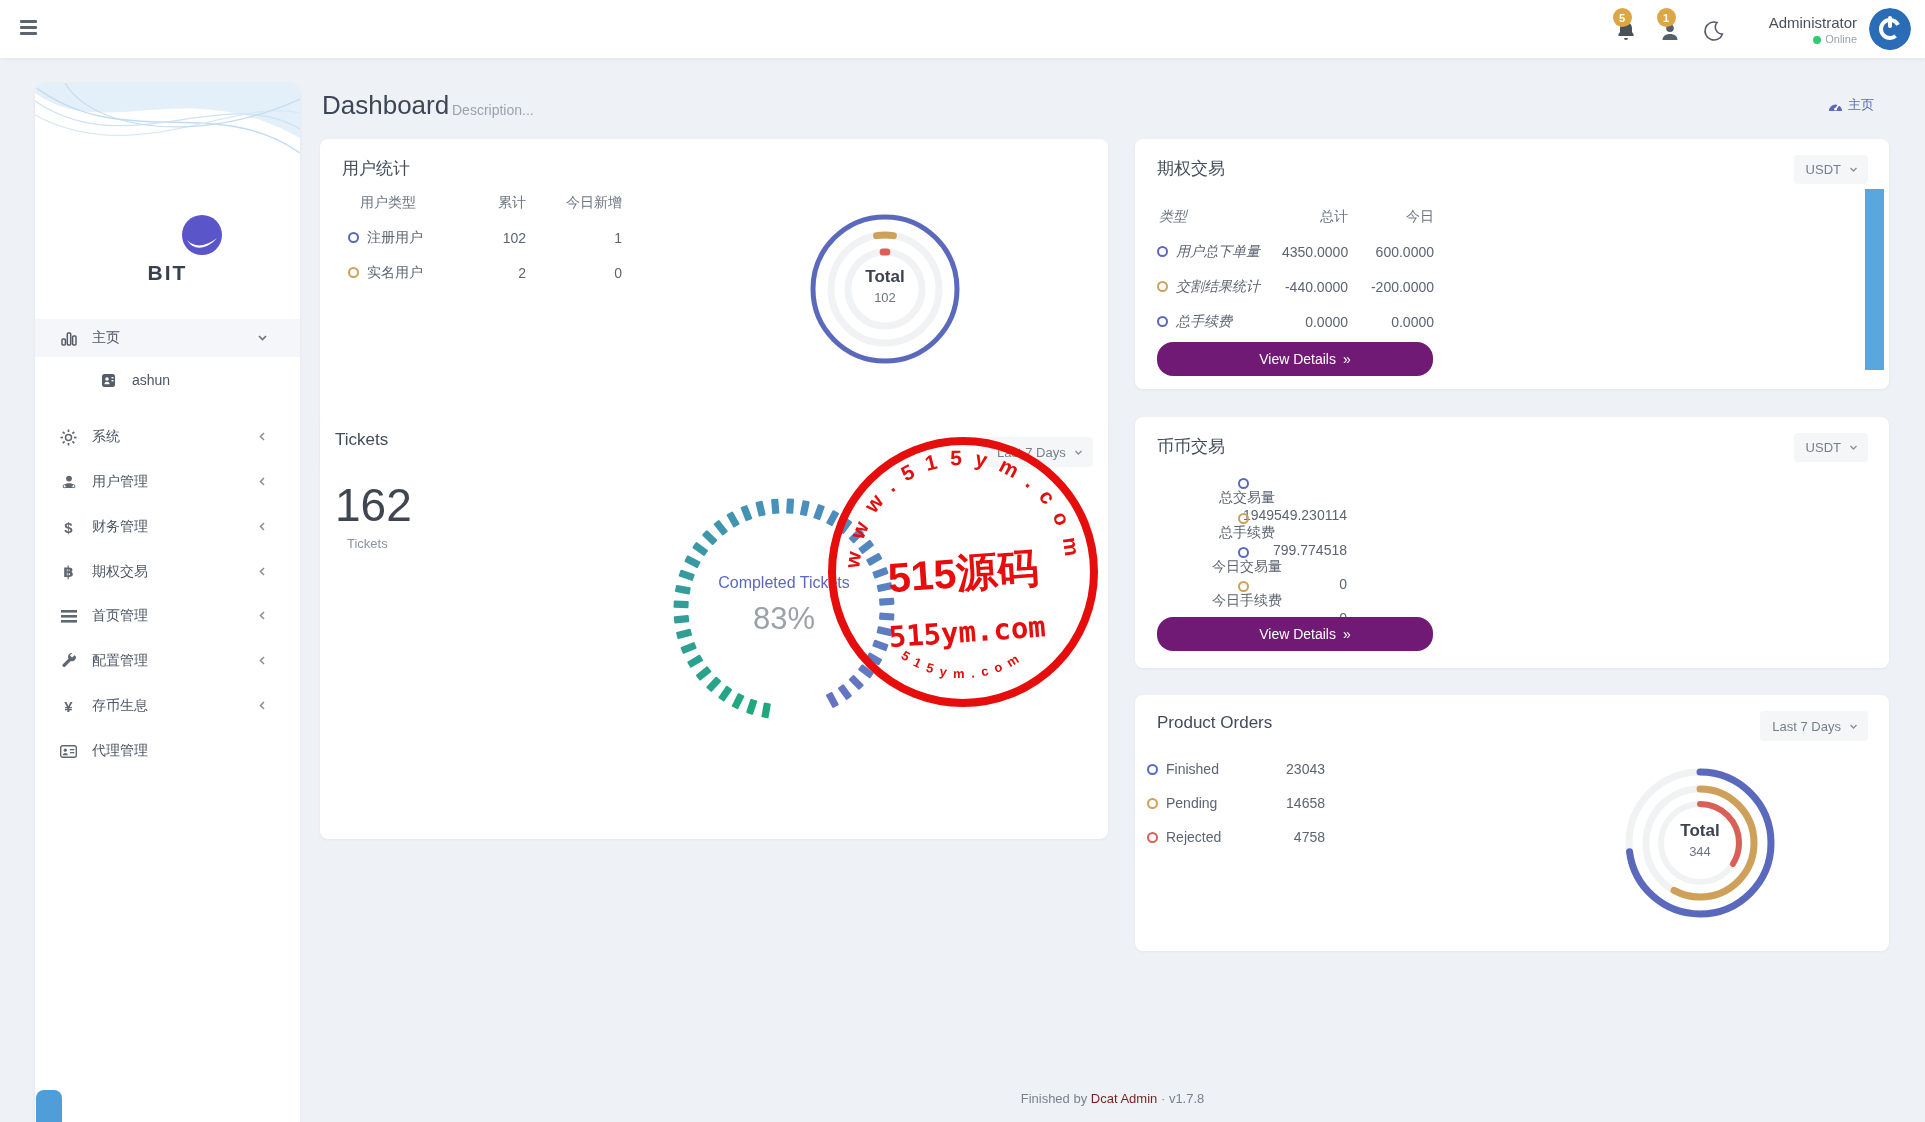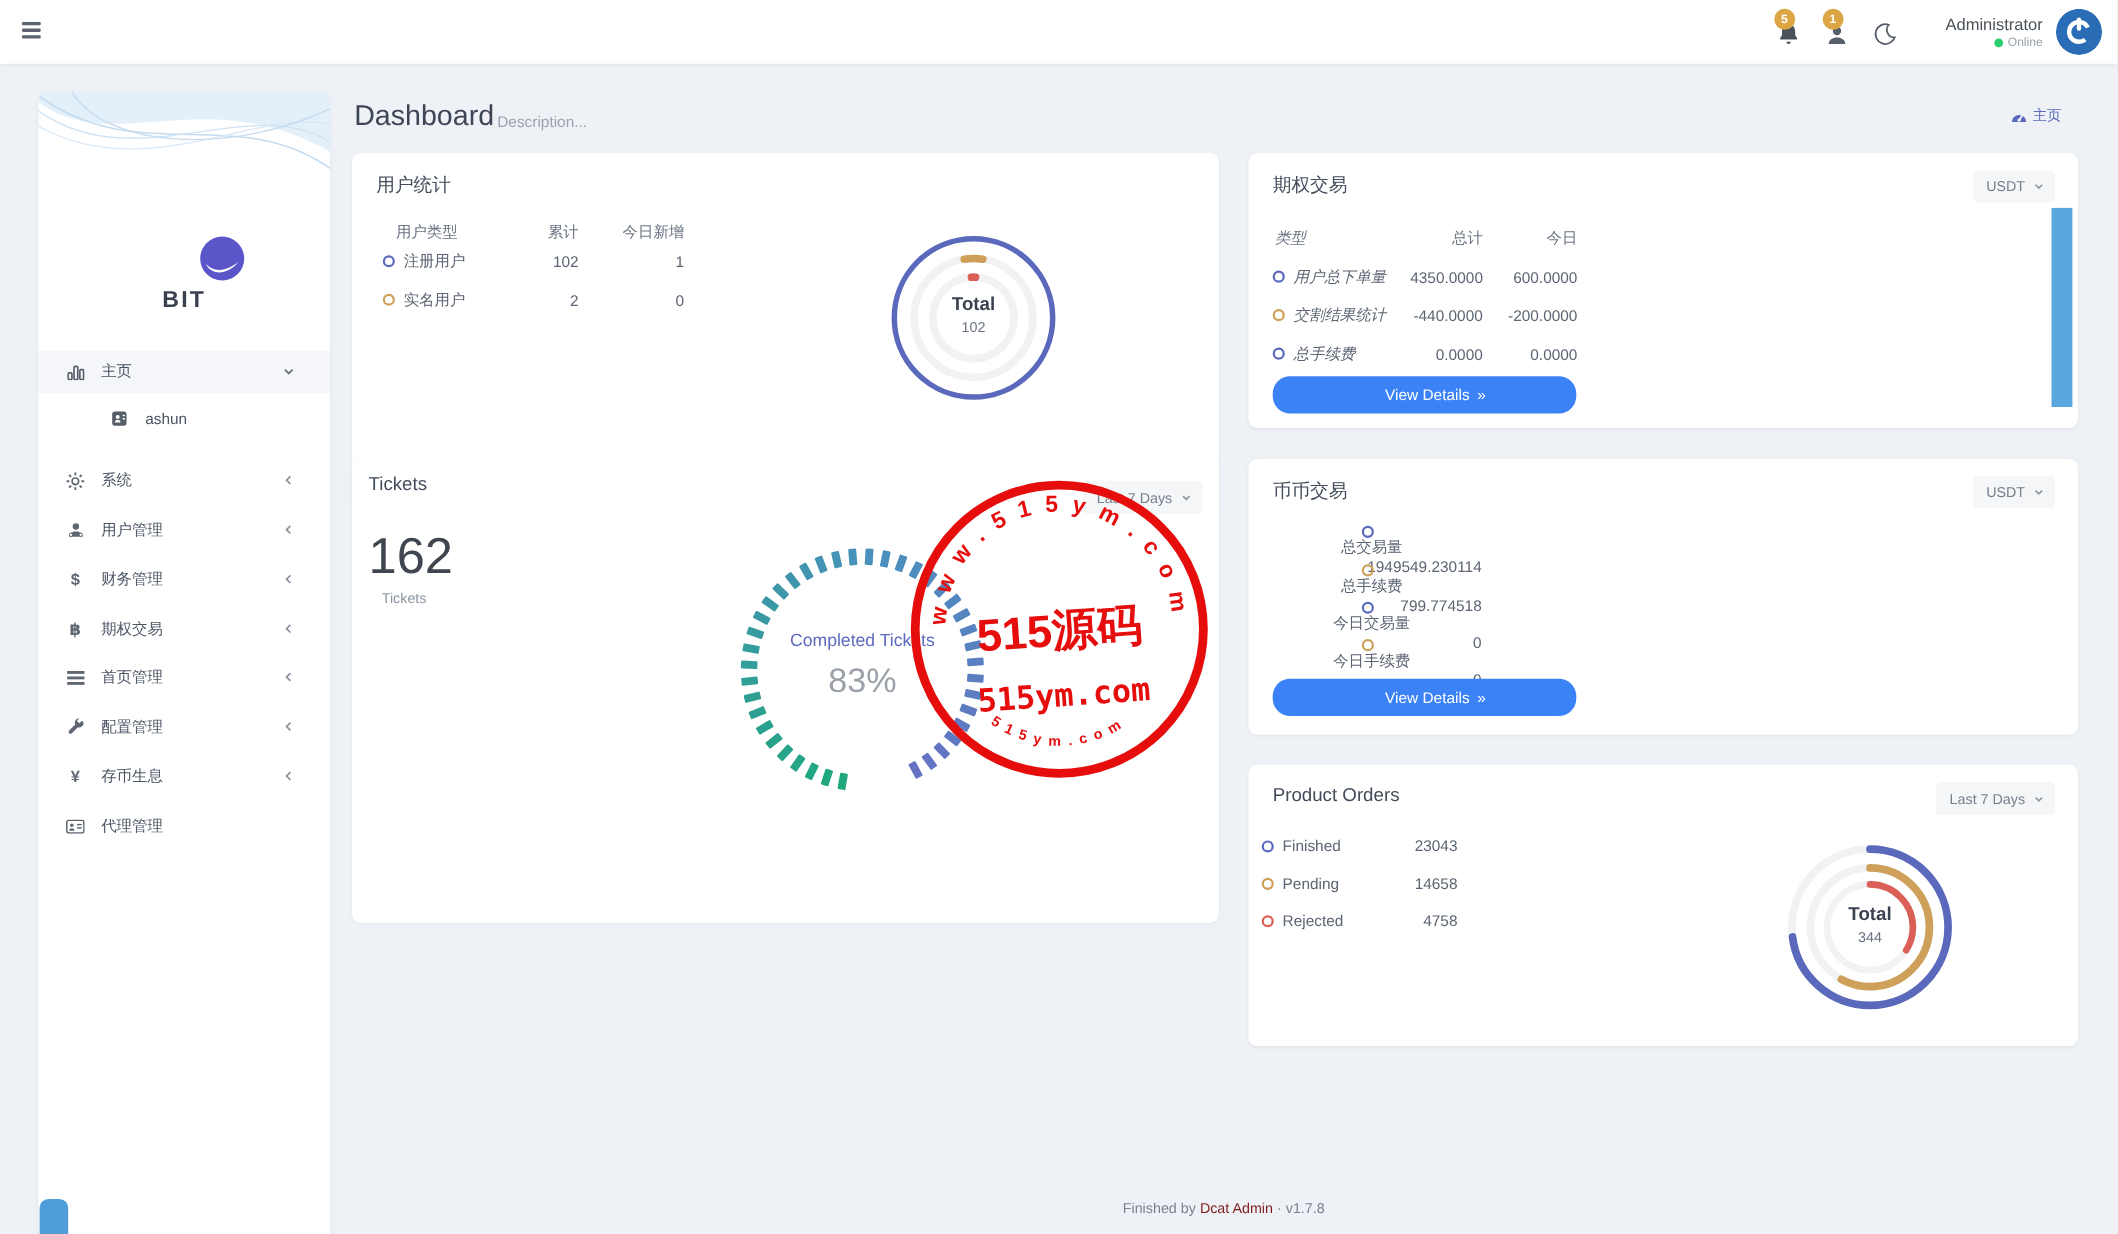--- a/index.html
+++ b/index.html
@@ -46,40 +46,40 @@
     color:#5b69bd; font-size:13px; z-index:5; cursor:pointer; }
 
   .card { position:absolute; background:#fff; border-radius:8px; box-shadow:0 1px 3px rgba(30,40,60,.05); }
   .card-title { position:absolute; left:22px; top:18px; font-size:17px; color:#414b5a; }
   .select { position:absolute; height:29px; background:#f4f6f8; border-radius:4px; display:flex; align-items:center;
     padding:0 10px 0 12px; font-size:13px; color:#767f8c; gap:8px; cursor:pointer; }
 
   
   .us-table { position:absolute; left:14px; top:46px; font-size:14px; color:#5b6472; }
   .us-row { display:flex; align-items:center; height:35px; }
-  .us-h { color:#6b7482;align-items:flex-end; }
+  .us-h { color:#6b7482; }
   .c1 { width:130px; display:flex; align-items:center; padding-left:14px; }
   .c1.h { padding-left:26px; }
   .c2 { width:62px; text-align:right; }
   .c3 { width:96px; text-align:right; }
   .dot { width:11px; height:11px; border-radius:50%; border:2px solid #888; margin-right:8px; flex:none; }
 
   .donut-wrap { position:absolute; }
   .donut-center { position:absolute; text-align:center; width:120px; }
   .donut-center .t { font-size:17px; font-weight:bold; color:#3c4350; }
   .donut-center .v { font-size:13px; color:#6b7482; margin-top:3px; }
 
   
   .ot-table { position:absolute; left:12px; top:60px; font-size:14px; color:#5b6472; }
   .ot-row { display:flex; align-items:center; height:35px; }
   .ot1 { width:135px; display:flex; align-items:center; padding-left:10px;font-style:italic; }
   .ot1.h { padding-left:12px; color:#6b7482; }
   .ot2 { width:66px; text-align:right; }
   .ot3 { width:86px; text-align:right; }
-  .btn-vd { position:absolute; left:22px; width:276px; height:34px; background:#3b82f6; border-radius:16px;
+  .btn-vd { position:absolute; left:22px; width:276px; height:34px; background:#701a75; border-radius:16px;
     color:#fff; font-size:14px; display:flex; align-items:center; justify-content:center; gap:7px; cursor:pointer;padding-left:20px; }
   .vbar { position:absolute; right:5px; top:50px; width:19px; height:181px; }
 
   .ct-row { position:absolute; left:12px; width:200px; display:flex; align-items:center; font-size:14px; color:#5b6472;flex-direction:column; }
   .ct-row .val { margin-left:auto; }
 
   
   .big-num { position:absolute; left:15px; top:62px; font-size:46px; color:#3f4650; }
   .big-lbl { position:absolute; left:27px; top:120px; font-size:13px; color:#8b95a1; }
   .gauge-label { position:absolute; left:344px; top:158px; width:240px; text-align:center; font-size:16px; color:#5b69bd; }

